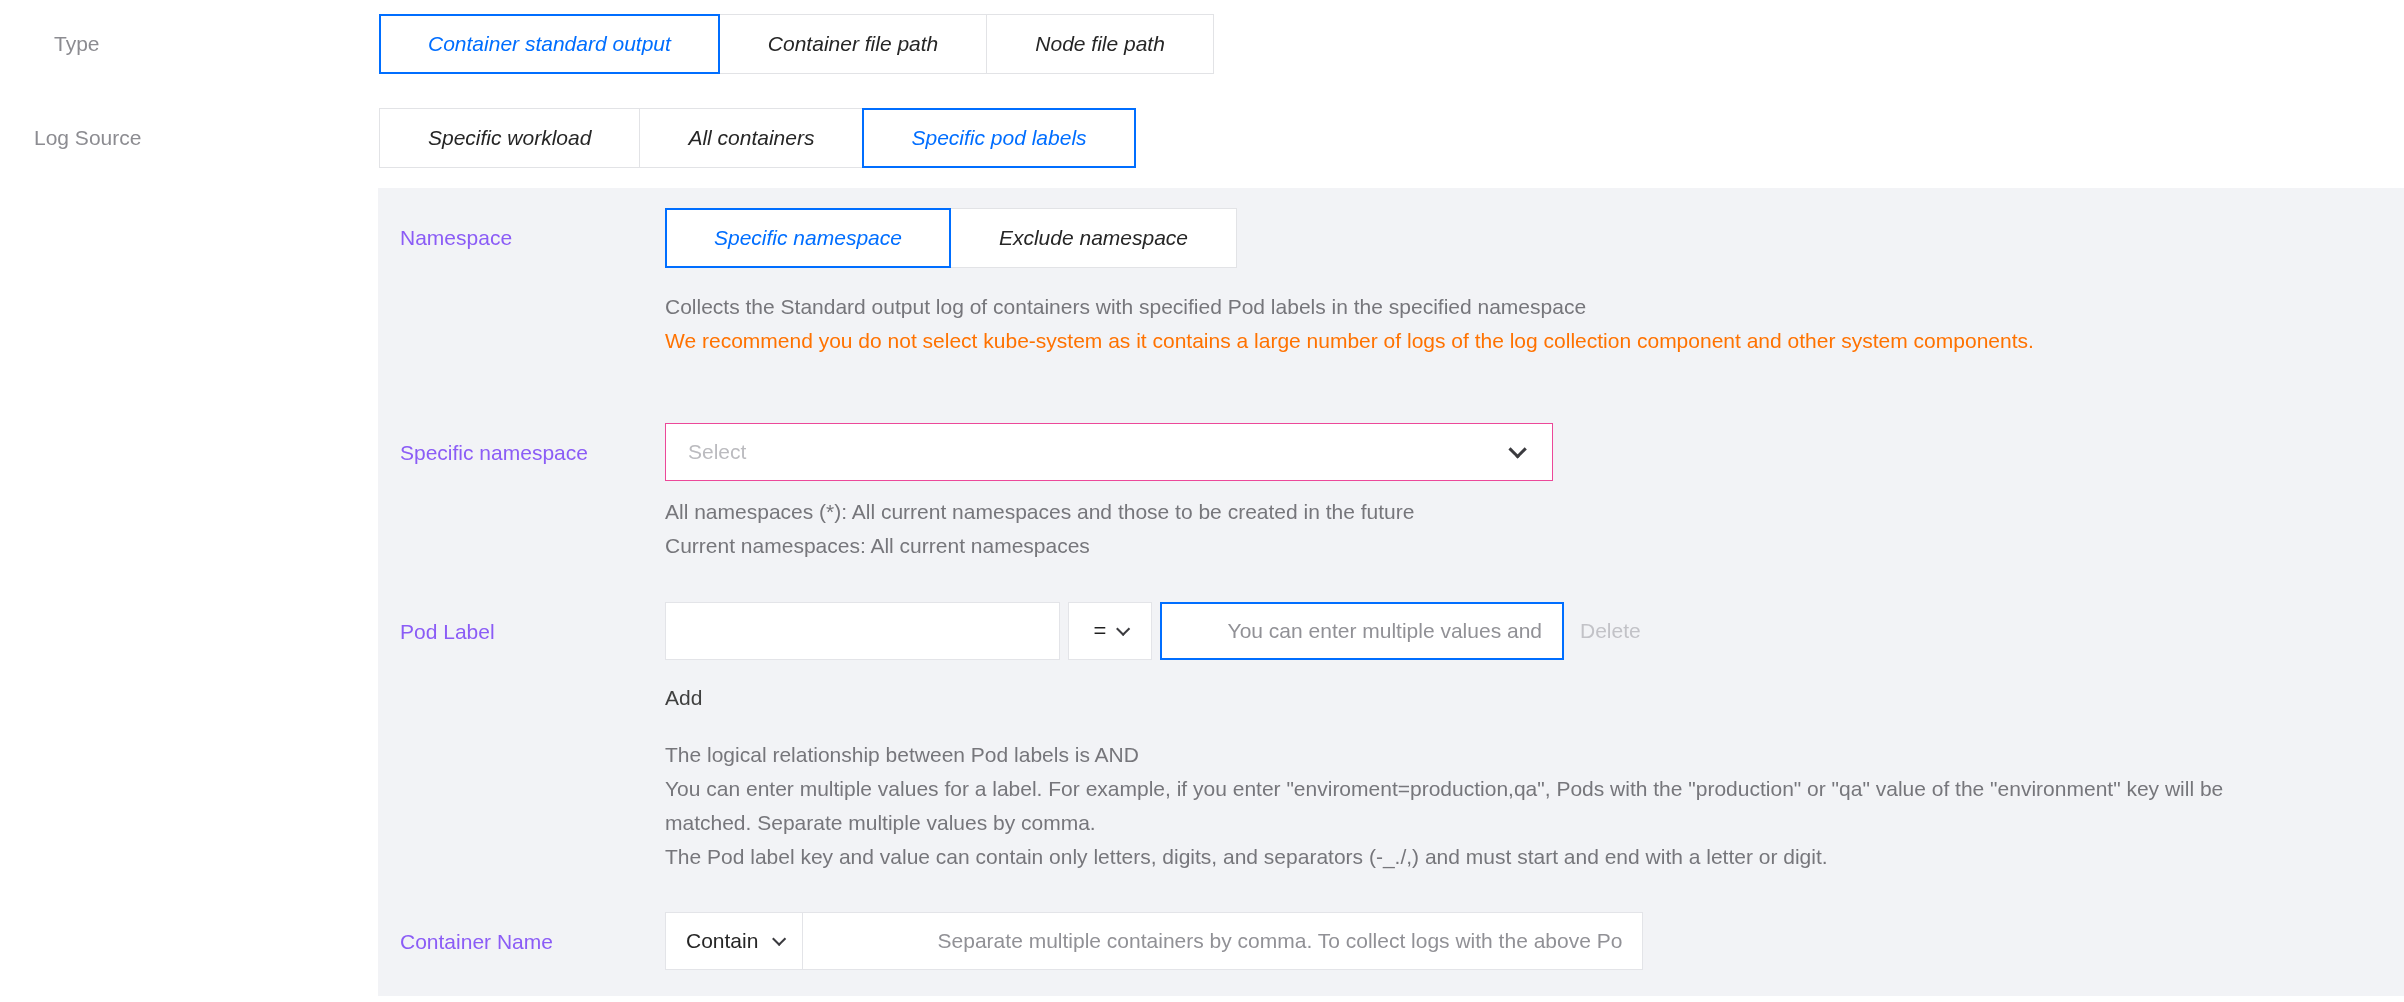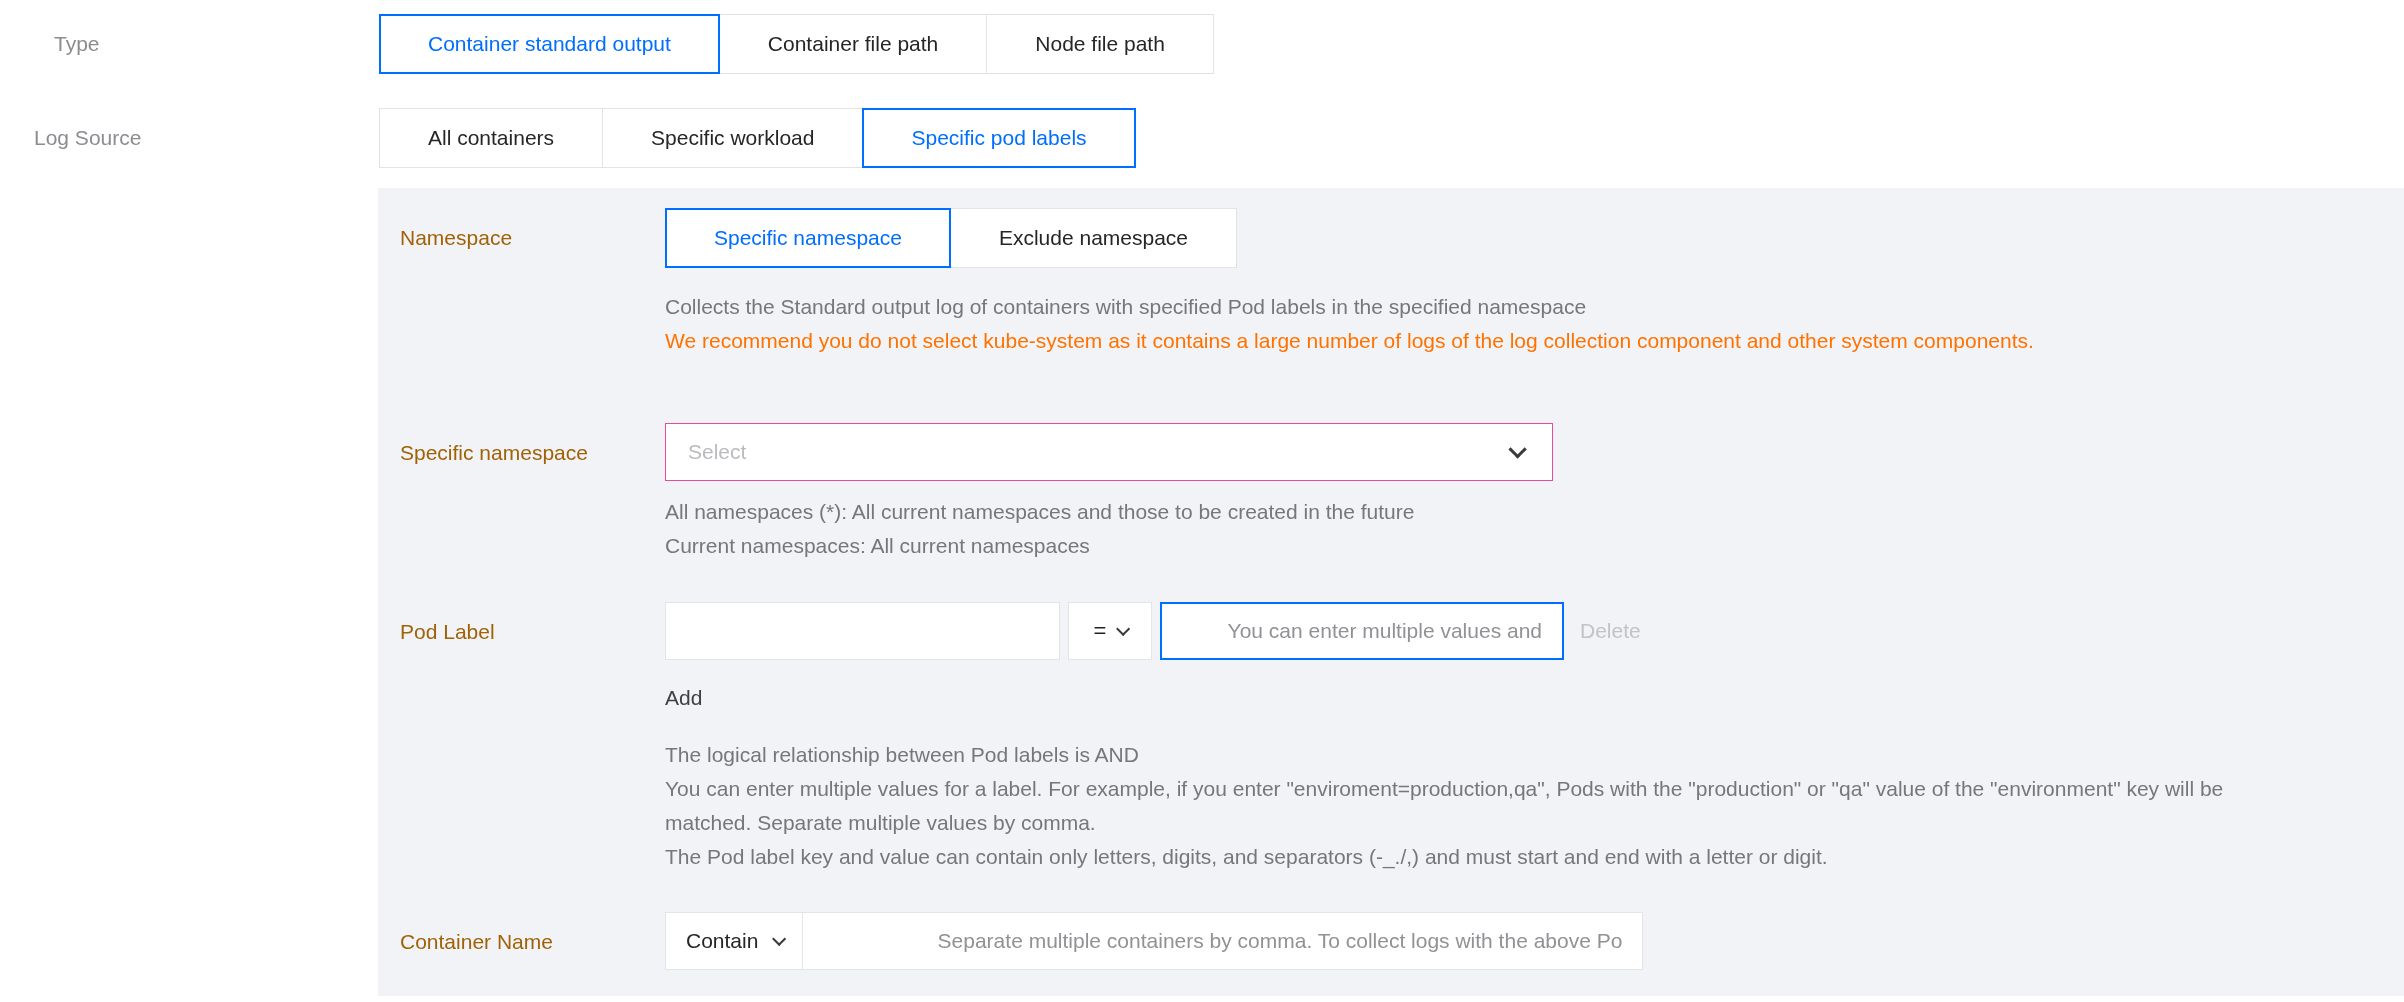--- a/index.html
+++ b/index.html
@@ -11,21 +11,21 @@
     color: #262626;
     position: relative;
     overflow: hidden;
   }
   .outer-label {
     position: absolute; left: 34px;
     height: 60px; line-height: 60px;
     color: #8c8c91;
   }
   
-  .tab-group { position: absolute; display: flex; }
+  .tab-group { position: absolute; display: flex; font-style: italic; }
   .tab {
     background: #ffffff;
     border: 1px solid #e2e3e6;
     margin-left: -1px;
     height: 60px; line-height: 58px;
     padding: 0 48px;
     color: #262626;
     white-space: nowrap;
     cursor: pointer;
     position: relative;
@@ -43,21 +43,21 @@
     position: absolute;
     left: 378px; top: 188px;
     width: 2026px; height: 808px;
     background: #f2f3f6;
   }
   .panel-row { position: absolute; left: 0; right: 0; display: flex; }
   .panel-label {
     width: 287px; flex: 0 0 287px;
     padding-left: 22px;
     height: 60px; line-height: 60px;
-    color: #a16207;
+    color: #8b5cf6;
     white-space: nowrap;
   }
   .row-content { width: 1625px; }
   
   .tab-group.in-panel { position: static; }
   .desc-block { margin-top: 22px; line-height: 34px; }
   .desc-gray { color: #76767b; }
   .desc-warning { color: #ff7200; }
   
   .big-select {
@@ -143,22 +143,22 @@
 
 <div class="tab-group" style="left:379px; top:14px;">
   <div class="tab selected">Container standard output</div>
   <div class="tab">Container file path</div>
   <div class="tab">Node file path</div>
 </div>
 
 <div class="outer-label" style="top:108px;">Log Source</div>
 
 <div class="tab-group" style="left:379px; top:108px;">
+  <div class="tab">Specific workload</div>
   <div class="tab">All containers</div>
-  <div class="tab">Specific workload</div>
   <div class="tab selected">Specific pod labels</div>
 </div>
 
 <div class="panel">
 
   <div class="panel-row" style="top:20px;">
     <div class="panel-label">Namespace</div>
     <div class="row-content">
       <div class="tab-group in-panel">
         <div class="tab selected">Specific namespace</div>

